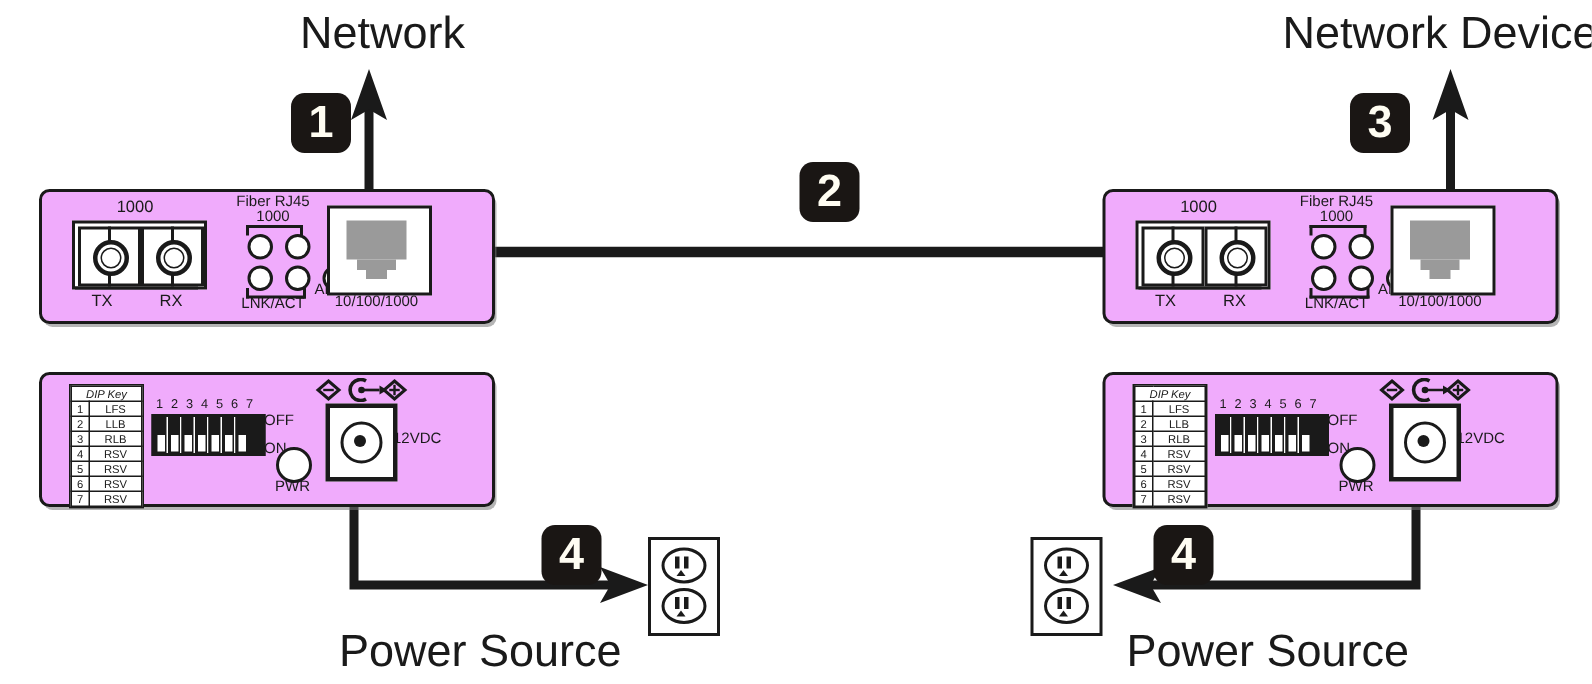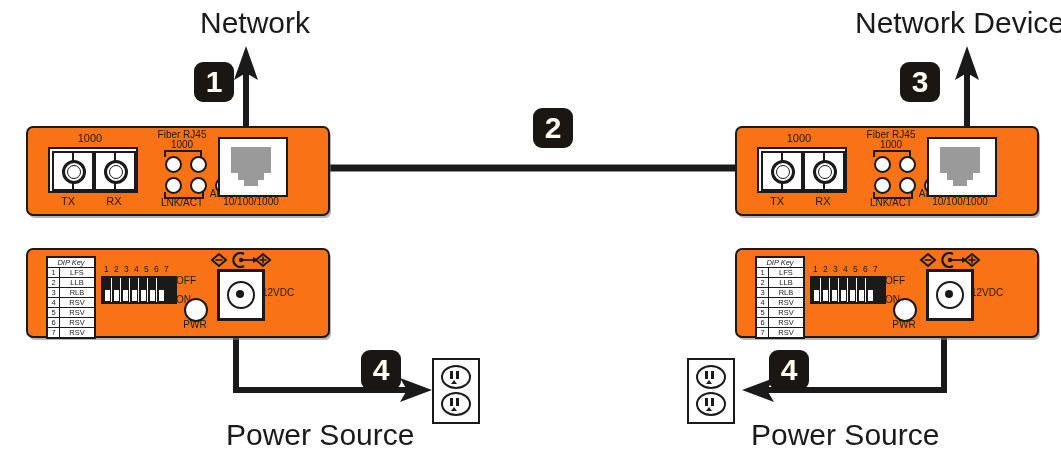--- a/index.html
+++ b/index.html
@@ -27,21 +27,21 @@
     color:#fffdf2;
     font-size:30px;
     font-weight:700;
     display:flex;align-items:center;justify-content:center;
     line-height:1;
   }
 
   
   .chassis{
     position:absolute;
-    background:#f97316;
+    background:#f0abfc;
     border:2.5px solid #1a1a1a;
     border-radius:7px;
     box-shadow:2px 3px 0 -1px rgba(120,120,120,.55);
   }
 
   
   .fiberbox{position:absolute;border:2px solid #1a1a1a;background:#fff;}
   .scport{position:absolute;border:2px solid #1a1a1a;background:#fff;}
   .scport:before{ 
     content:"";position:absolute;left:50%;top:-2px;bottom:-2px;width:2px;

